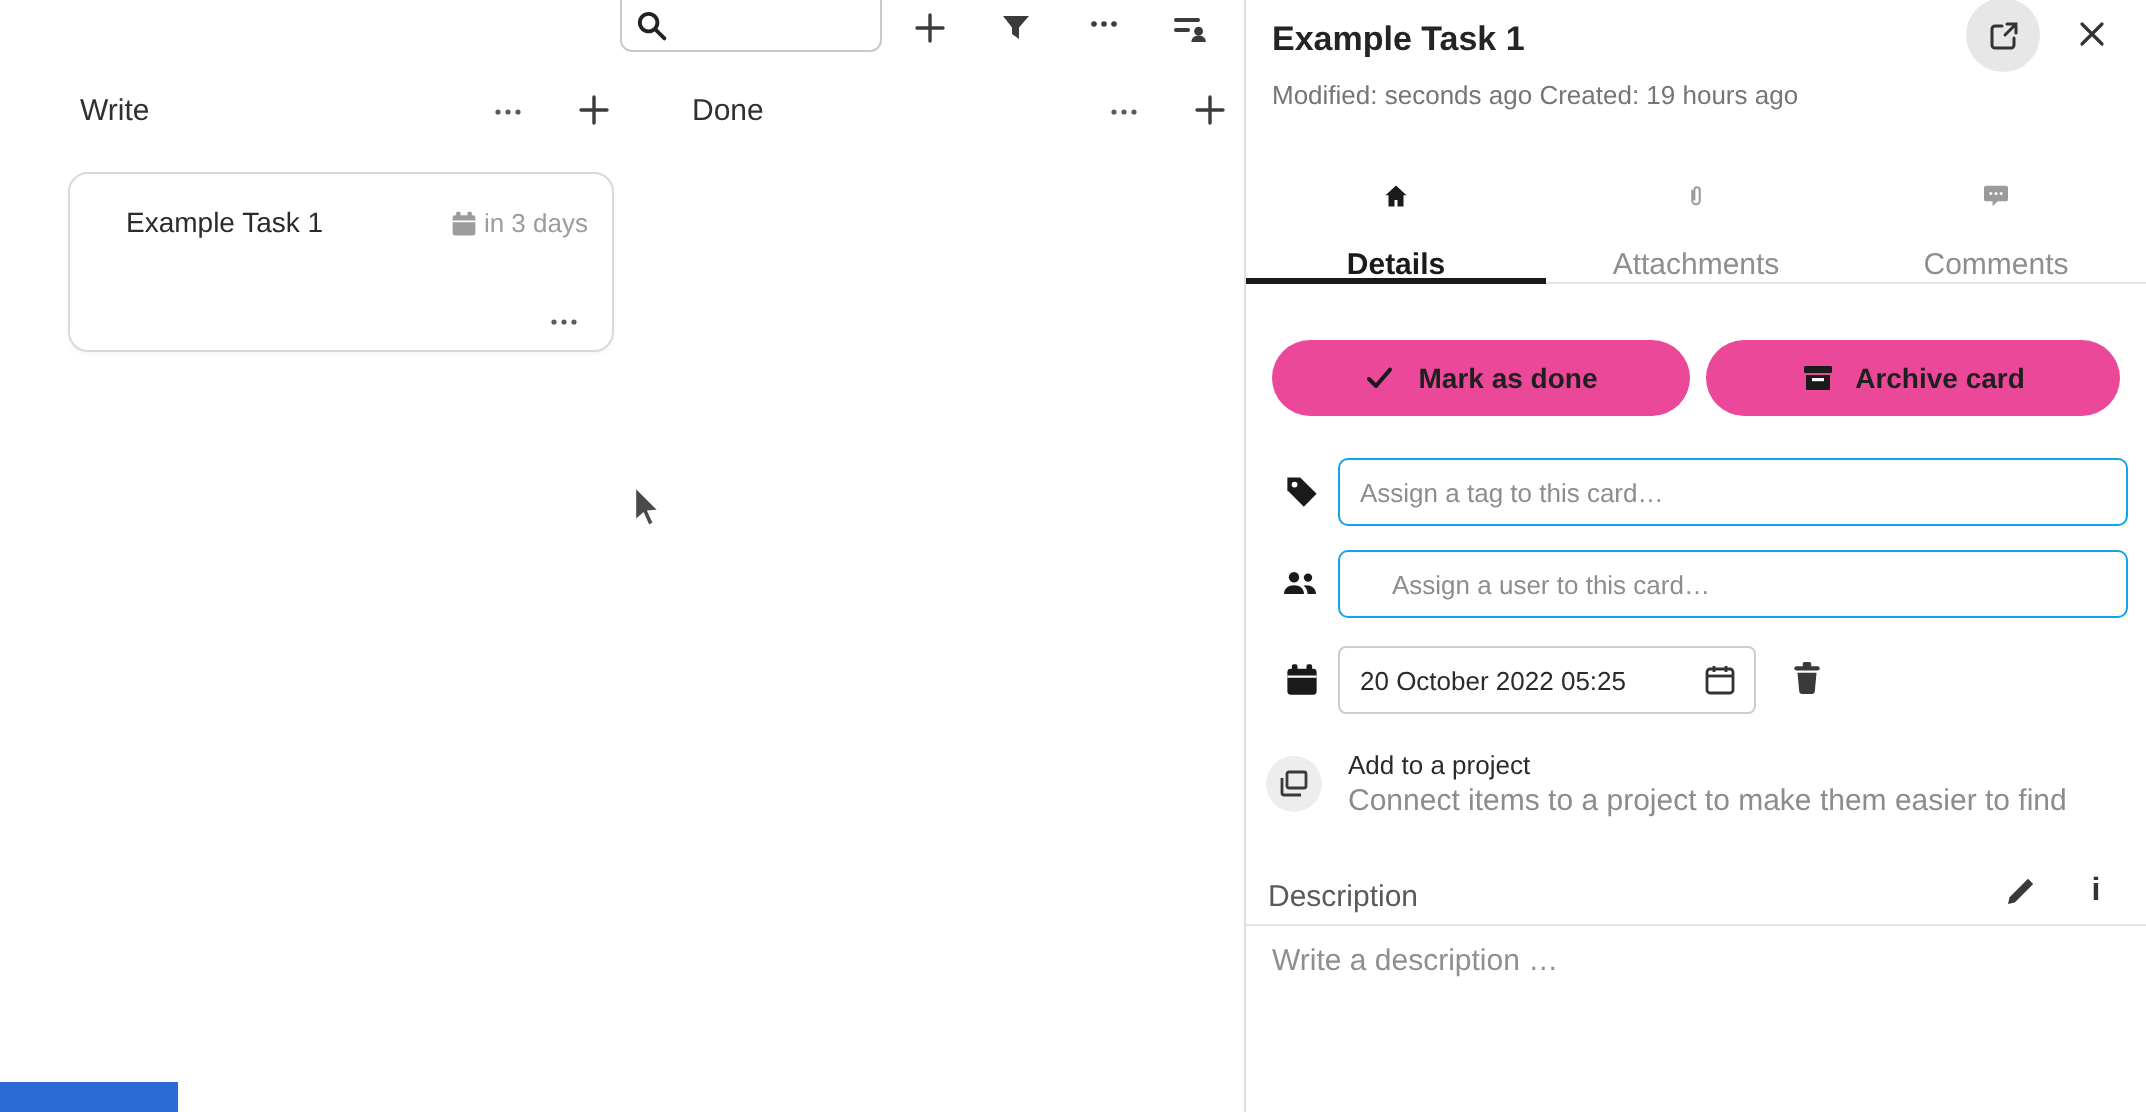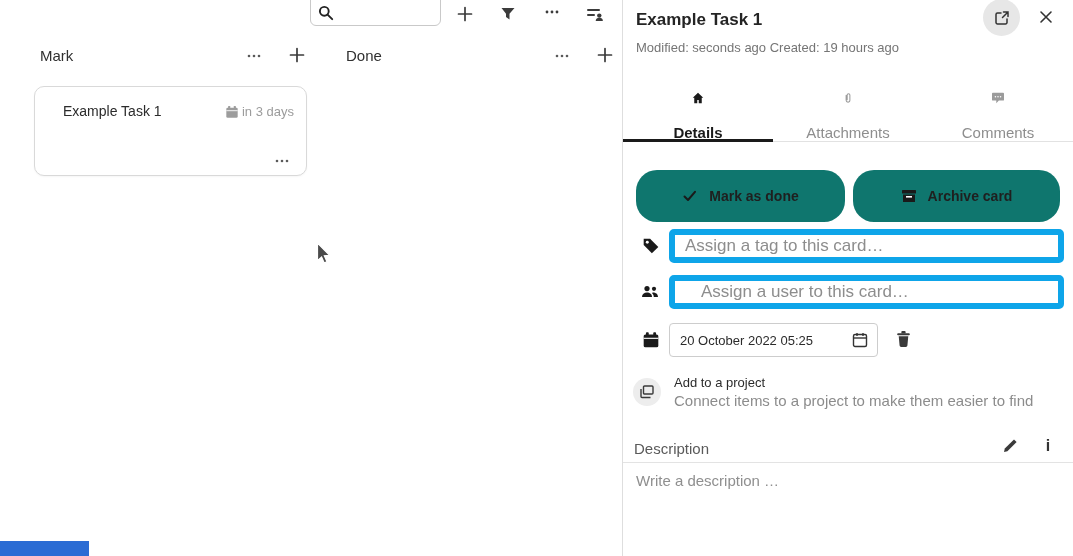--- a/index.html
+++ b/index.html
@@ -43,29 +43,29 @@
   .close-btn { position:absolute; left:411px; top:5px; width:24px; height:24px;
                display:flex; align-items:center; justify-content:center; }
 
   .tabs { position:absolute; left:0; top:84px; width:451px; height:58px; border-bottom:1px solid #e2e2e2; display:flex; }
   .tab { position:relative; width:150px; height:100%; display:flex; flex-direction:column;
          align-items:center; justify-content:flex-start; padding-top:8px; }
   .tab .tlabel { margin-top:20px; font-size:15px; color:#8e8e8e; }
   .tab.active .tlabel { color:#1a1a1a; font-weight:bold; }
   .tab.active .underline { position:absolute; left:0; bottom:-1px; width:100%; height:3px; background:#1a1a1a; }
 
-  .pill { position:absolute; top:170px; height:52px; border-radius:21px; background:#0f766e;
+  .pill { position:absolute; top:170px; height:38px; border-radius:21px; background:#ec4899;
           display:flex; align-items:center; justify-content:center; gap:11px; }
   .pill span { font-size:14px; font-weight:bold; color:#1f1f1f; }
   .pill-done { left:13px; width:209px; }
   .pill-arch { left:230px; width:207px; }
 
   .row-icon { position:absolute; left:19px; width:18px; height:18px; }
-  .fld { position:absolute; left:46px; width:395px; height:34px; border:6px solid #0ea5e9;
-         border-radius:5px; background:#fff; font-size:17px; color:#7f1d1d; padding:0 10px; }
+  .fld { position:absolute; left:46px; width:395px; height:34px; border:1px solid #0ea5e9;
+         border-radius:5px; background:#fff; font-size:13px; color:#7f1d1d; padding:0 10px; }
   .fld::placeholder { color:#8d8d8d; opacity:1; }
 
   .date-wrap { position:absolute; left:46px; top:323px; width:209px; height:34px; }
   .date-wrap input { width:100%; height:100%; border:1px solid #cdcdcd; border-radius:4px;
                      font-size:13px; color:#2b2b2b; padding:0 34px 0 10px; background:#fff; }
   .date-cal-btn { position:absolute; right:8px; top:8px; width:18px; height:18px; }
   .trash-btn { position:absolute; left:271px; top:330px; width:18px; height:19px; }
 
   .proj-circle { position:absolute; left:10px; top:378px; width:28px; height:28px; border-radius:50%;
                  background:#ededed; display:flex; align-items:center; justify-content:center; }
@@ -117,21 +117,21 @@
       <svg class="icon18" viewBox="0 0 18 16">
         <g fill="#3b3b3b">
           <rect x="1" y="3" width="13" height="2" rx="1"></rect>
           <rect x="1" y="8" width="8" height="2" rx="1"></rect>
           <circle cx="13.3" cy="9.6" r="2.2"></circle>
           <path d="M9.7 15c0-2 1.6-3.2 3.6-3.2s3.6 1.2 3.6 3.2z"></path>
         </g>
       </svg>
     </button>
 
-    <span class="col-title" style="left:40px;">Mark</span>
+    <span class="col-title" style="left:40px;">Write</span>
     <button class="colbtn" style="left:244px;top:46px;">
       <svg class="icon16" viewBox="0 0 16 16">
         <g fill="#5a5a5a">
             <circle cx="3" cy="8" r="1.3"></circle>
             <circle cx="8" cy="8" r="1.3"></circle>
             <circle cx="13" cy="8" r="1.3"></circle>
           </g>
       </svg>
     </button>
     <button class="colbtn" style="left:287px;top:45px;">

